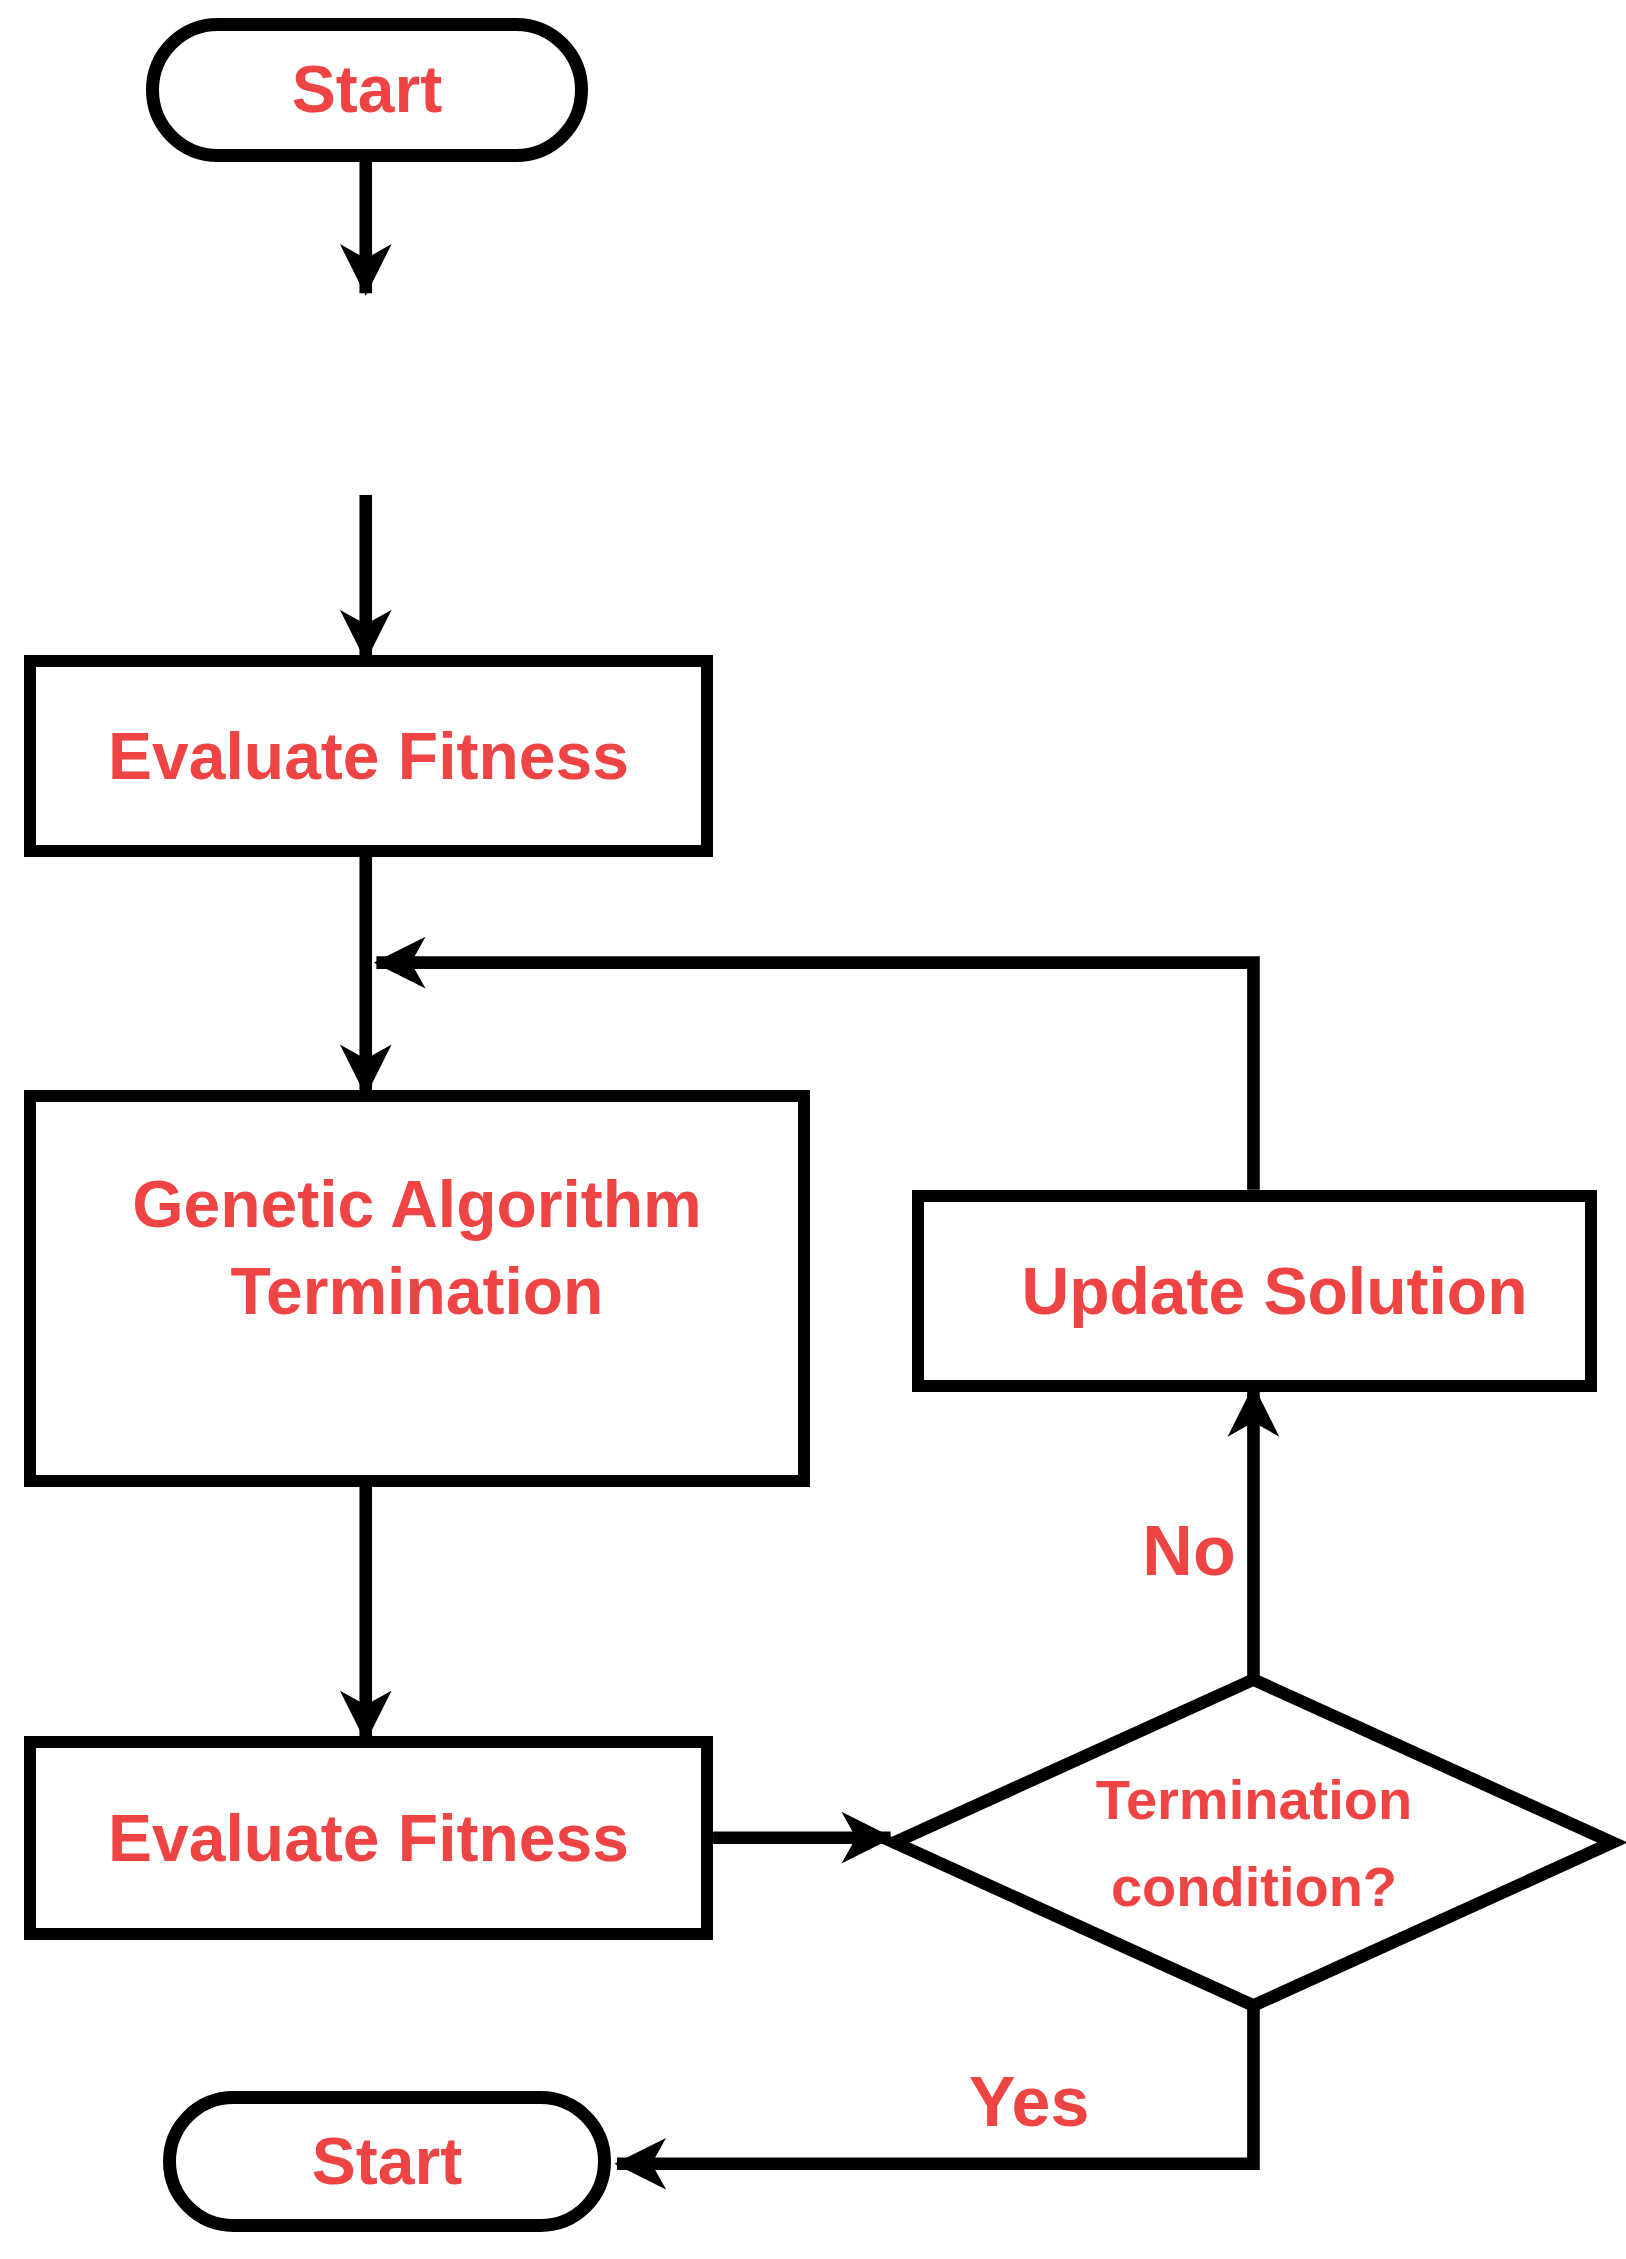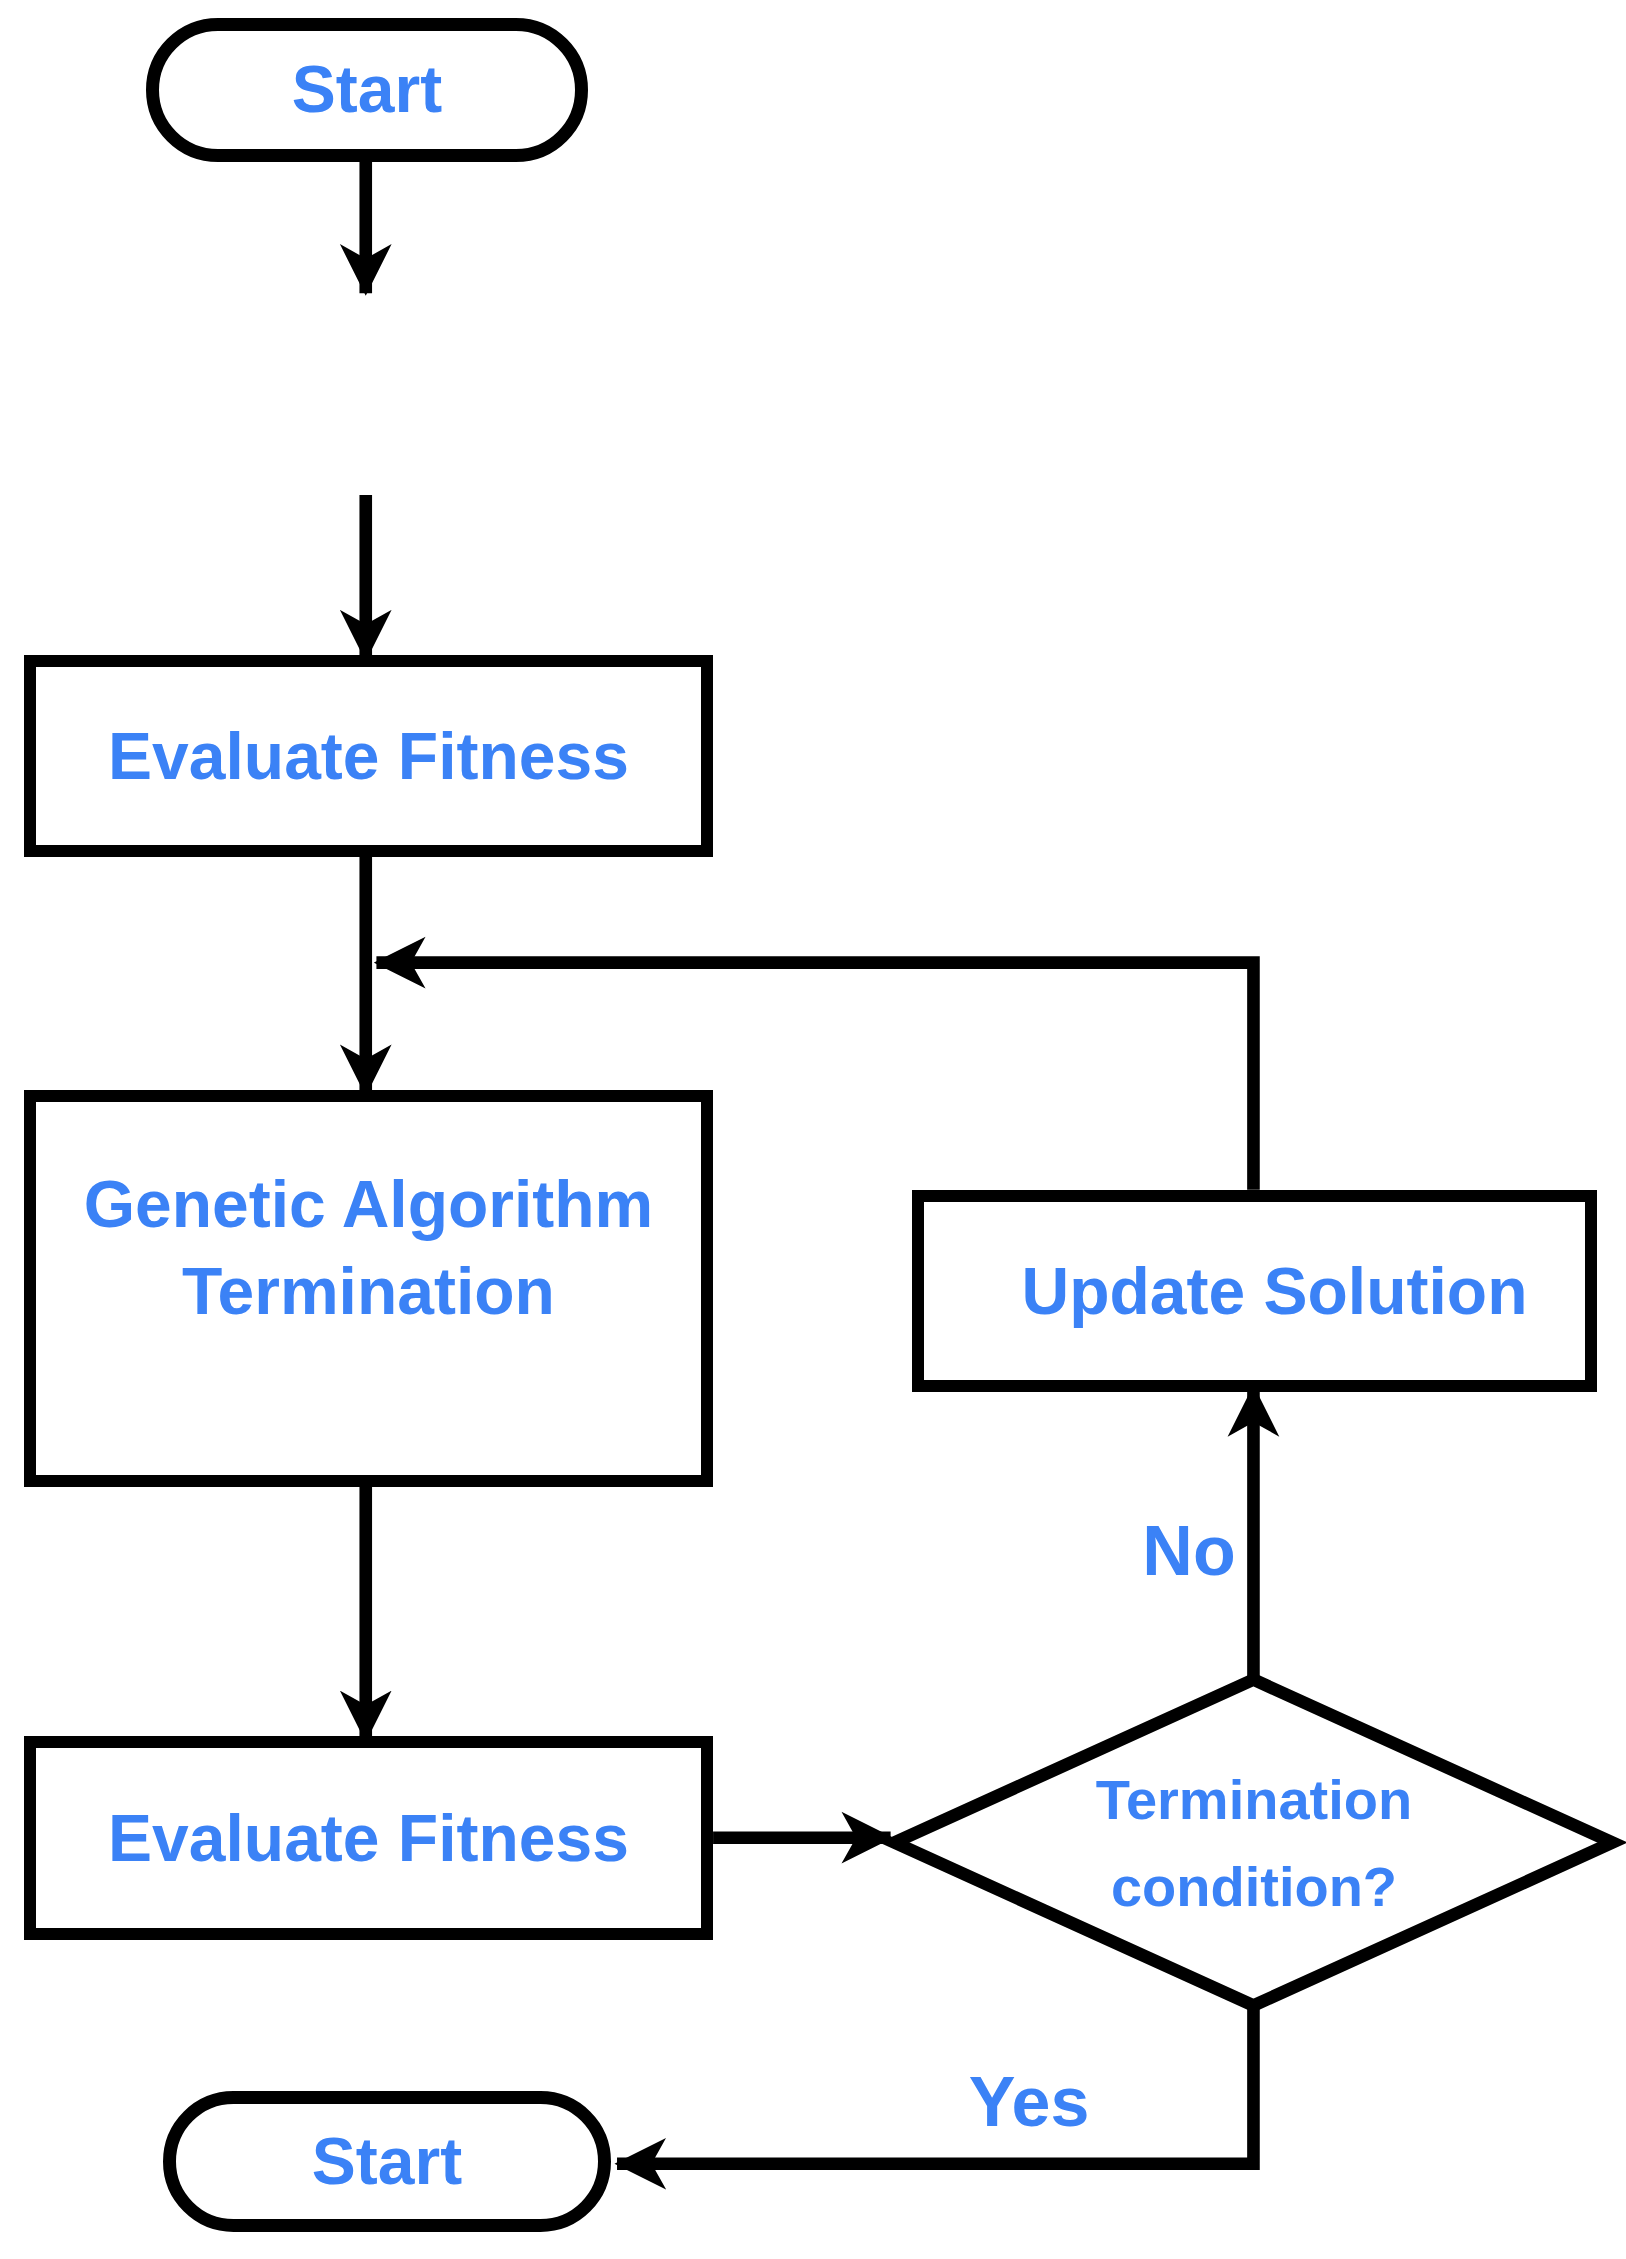--- a/index.html
+++ b/index.html
@@ -7,21 +7,21 @@
     padding: 0;
     background: #ffffff;
   }
   .canvas {
     position: relative;
     width: 1626px;
     height: 2259px;
     background: #ffffff;
     overflow: hidden;
     font-family: "Liberation Sans", "DejaVu Sans", sans-serif;
-    color: #3b82f6;
+    color: #ef4444;
   }
   svg.connectors {
     position: absolute;
     left: 0;
     top: 0;
     z-index: 1;
   }
   .edge {
     fill: none;
     stroke: #000000;
@@ -74,21 +74,21 @@
     font-weight: bold;
     font-size: 70px;
     line-height: 70px;
     text-align: center;
   }
 
   
   #start-top      { left: 146px;  top: 17.5px;   width: 442px; height: 144px; }
   #init-box       { left: 24px;   top: 289px;  width: 689px; height: 206px; }
   #eval1-box      { left: 24px;   top: 655px;  width: 689px; height: 202px; }
-  #ga-box         { left: 24px;   top: 1090px; width: 689px; height: 397px; padding-bottom: 82px; }
+  #ga-box         { left: 24px;   top: 1090px; width: 786px; height: 397px; padding-bottom: 82px; }
   #eval2-box      { left: 24px;   top: 1736px; width: 689px; height: 204px; }
   #update-box     { left: 912px;  top: 1190px; width: 685px; height: 202px; padding-left: 40px; }
   #start-bottom   { left: 163px;  top: 2091px; width: 448px; height: 141px; }
   #decision-label { left: 963px;  top: 1726px; width: 582px; height: 233px; }
   #no-label       { left: 1092px; top: 1516px; width: 194px; }
   #yes-label      { left: 932px;  top: 2067px; width: 194px; }
 </style>
 </head>
 <body>
 

